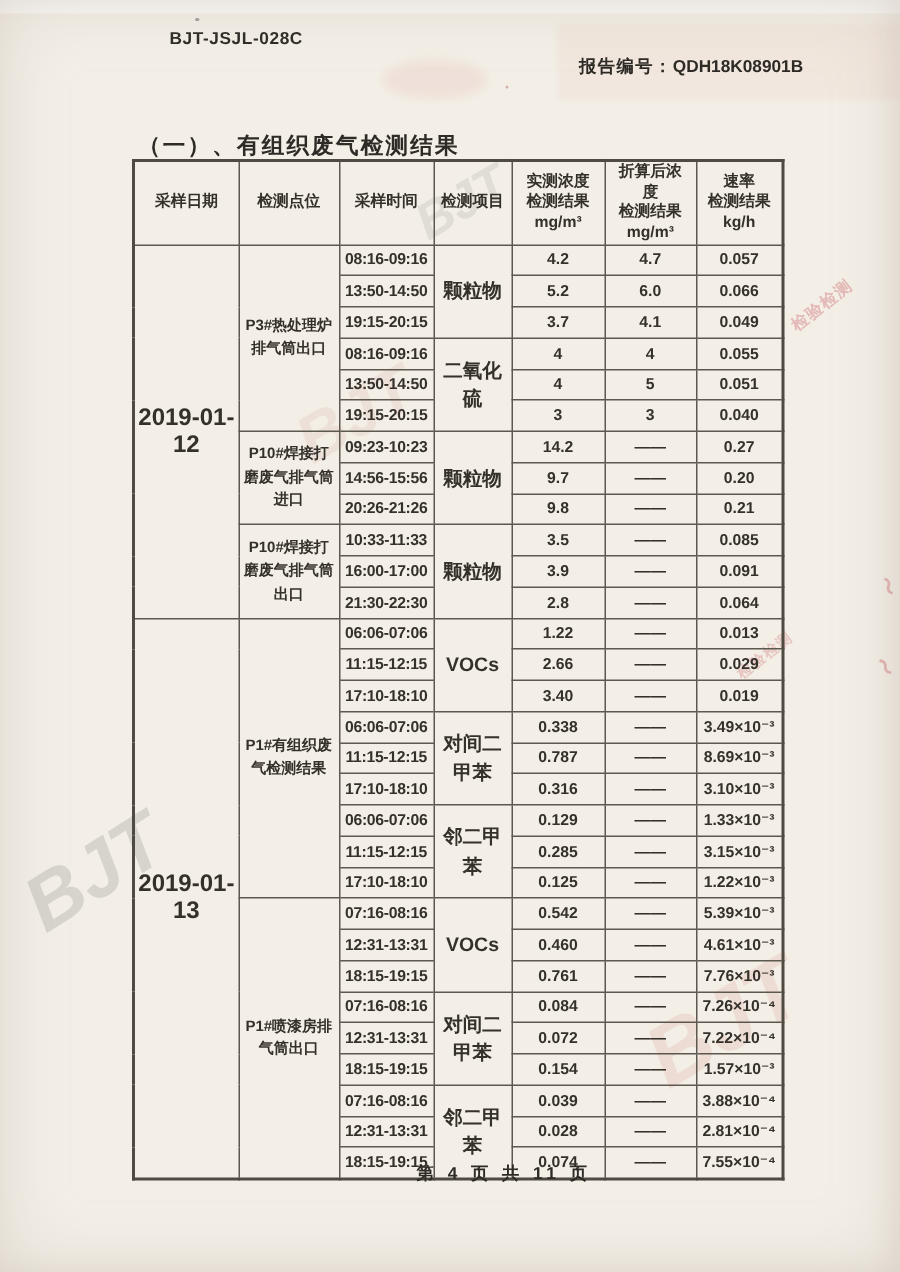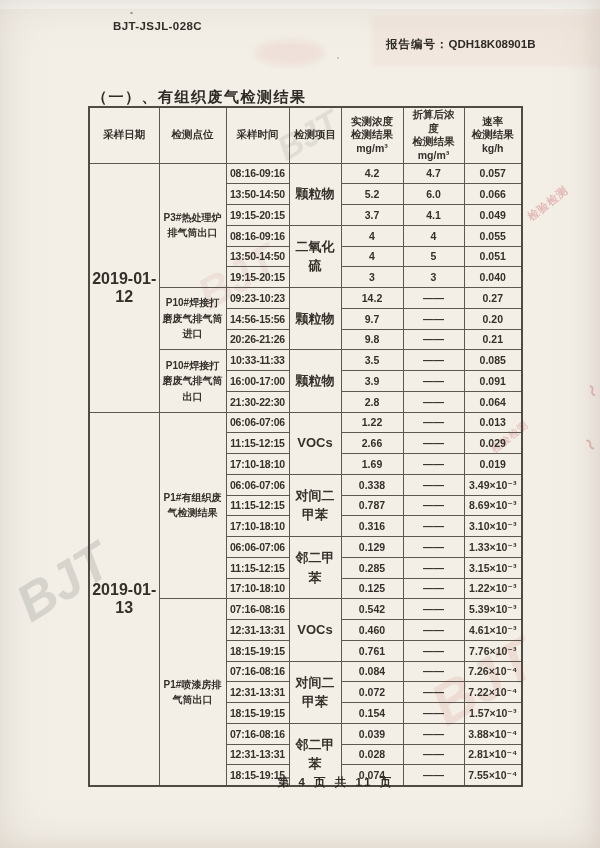--- a/index.html
+++ b/index.html
@@ -197,21 +197,21 @@
         <td class="c-val">0.013</td>
       </tr>
       <tr>
         <td class="c-time">11:15-12:15</td>
         <td class="c-val">2.66</td>
         <td class="c-val">——</td>
         <td class="c-val">0.029</td>
       </tr>
       <tr>
         <td class="c-time">17:10-18:10</td>
-        <td class="c-val">1.69</td>
+        <td class="c-val">3.40</td>
         <td class="c-val">——</td>
         <td class="c-val">0.019</td>
       </tr>
       <tr>
         <td class="c-time">06:06-07:06</td>
         <td class="c-item" rowspan="3">对间二甲苯</td>
         <td class="c-val">0.338</td>
         <td class="c-val">——</td>
         <td class="c-val">3.49×10⁻³</td>
       </tr>

